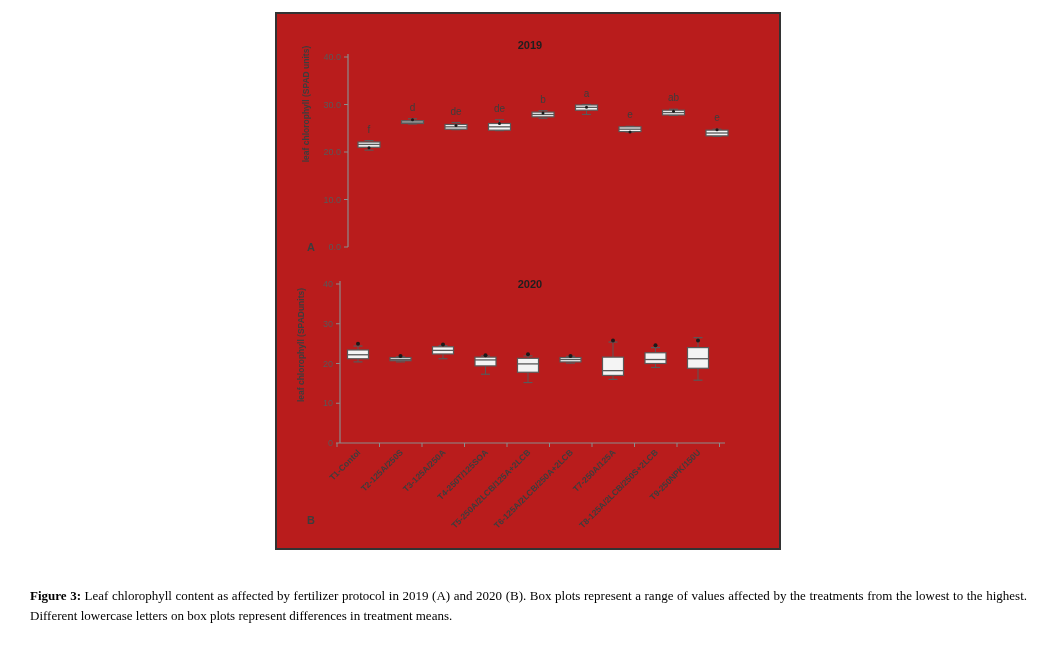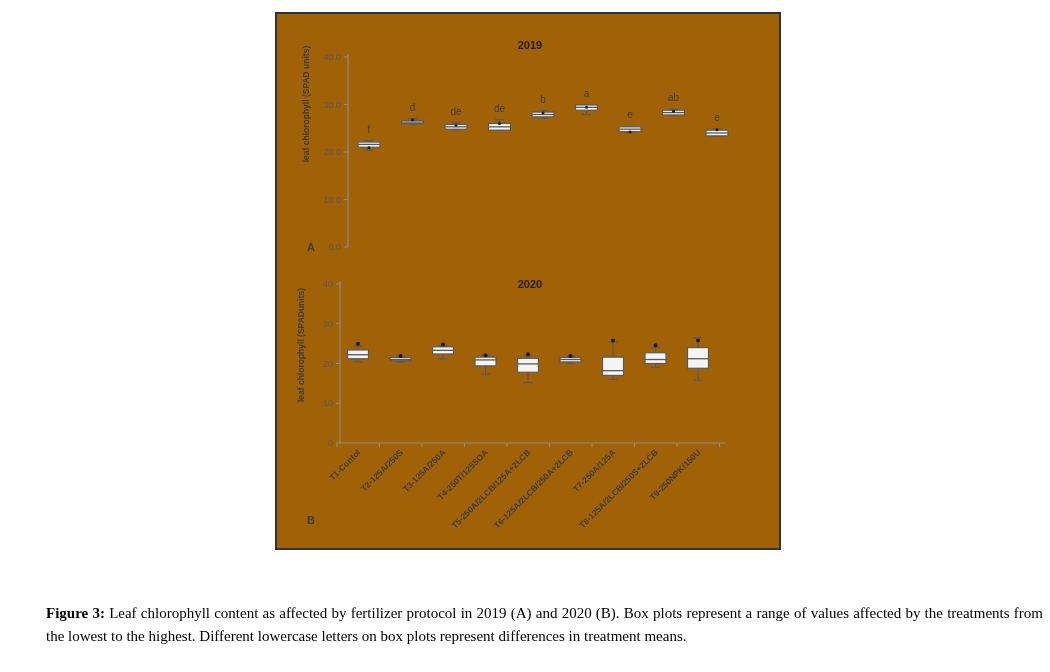--- a/index.html
+++ b/index.html
@@ -1,22 +1,22 @@
 <!DOCTYPE html>
 <html><head>
 <meta charset="utf-8">
 <style>
   html,body{margin:0;padding:0;background:#ffffff;}
   body{width:1050px;height:672px;position:relative;overflow:hidden;
        font-family:"Liberation Sans",sans-serif;}
   .figure-box{position:absolute;left:275px;top:12px;width:502px;height:534px;
-              border:2px solid #333333;background:#a16207;}
+              border:2px solid #333333;background:#b91c1c;}
   .caption{position:absolute;left:30px;top:586px;width:997px;
-           font-family:"Liberation Serif",serif;font-size:15px;line-height:1.53;
-           color:#000000;text-align:justify;margin:16px;}
+           font-family:"Liberation Serif",serif;font-size:13px;line-height:1.53;
+           color:#000000;text-align:justify;margin:0;}
   .caption b{font-weight:bold;}
   svg text{font-family:"Liberation Sans",sans-serif;}
 </style>
 </head>
 <body>
 
 <div class="figure-box">
   <svg id="figure-svg" width="502" height="534" viewBox="0 0 502 534">
       <text x="253" y="35" font-size="11" font-weight="bold" fill="#1f1f1f" text-anchor="middle">2019</text>
       <text x="34" y="237" font-size="11" font-weight="600" fill="#3d3d3d" text-anchor="middle">A</text>

